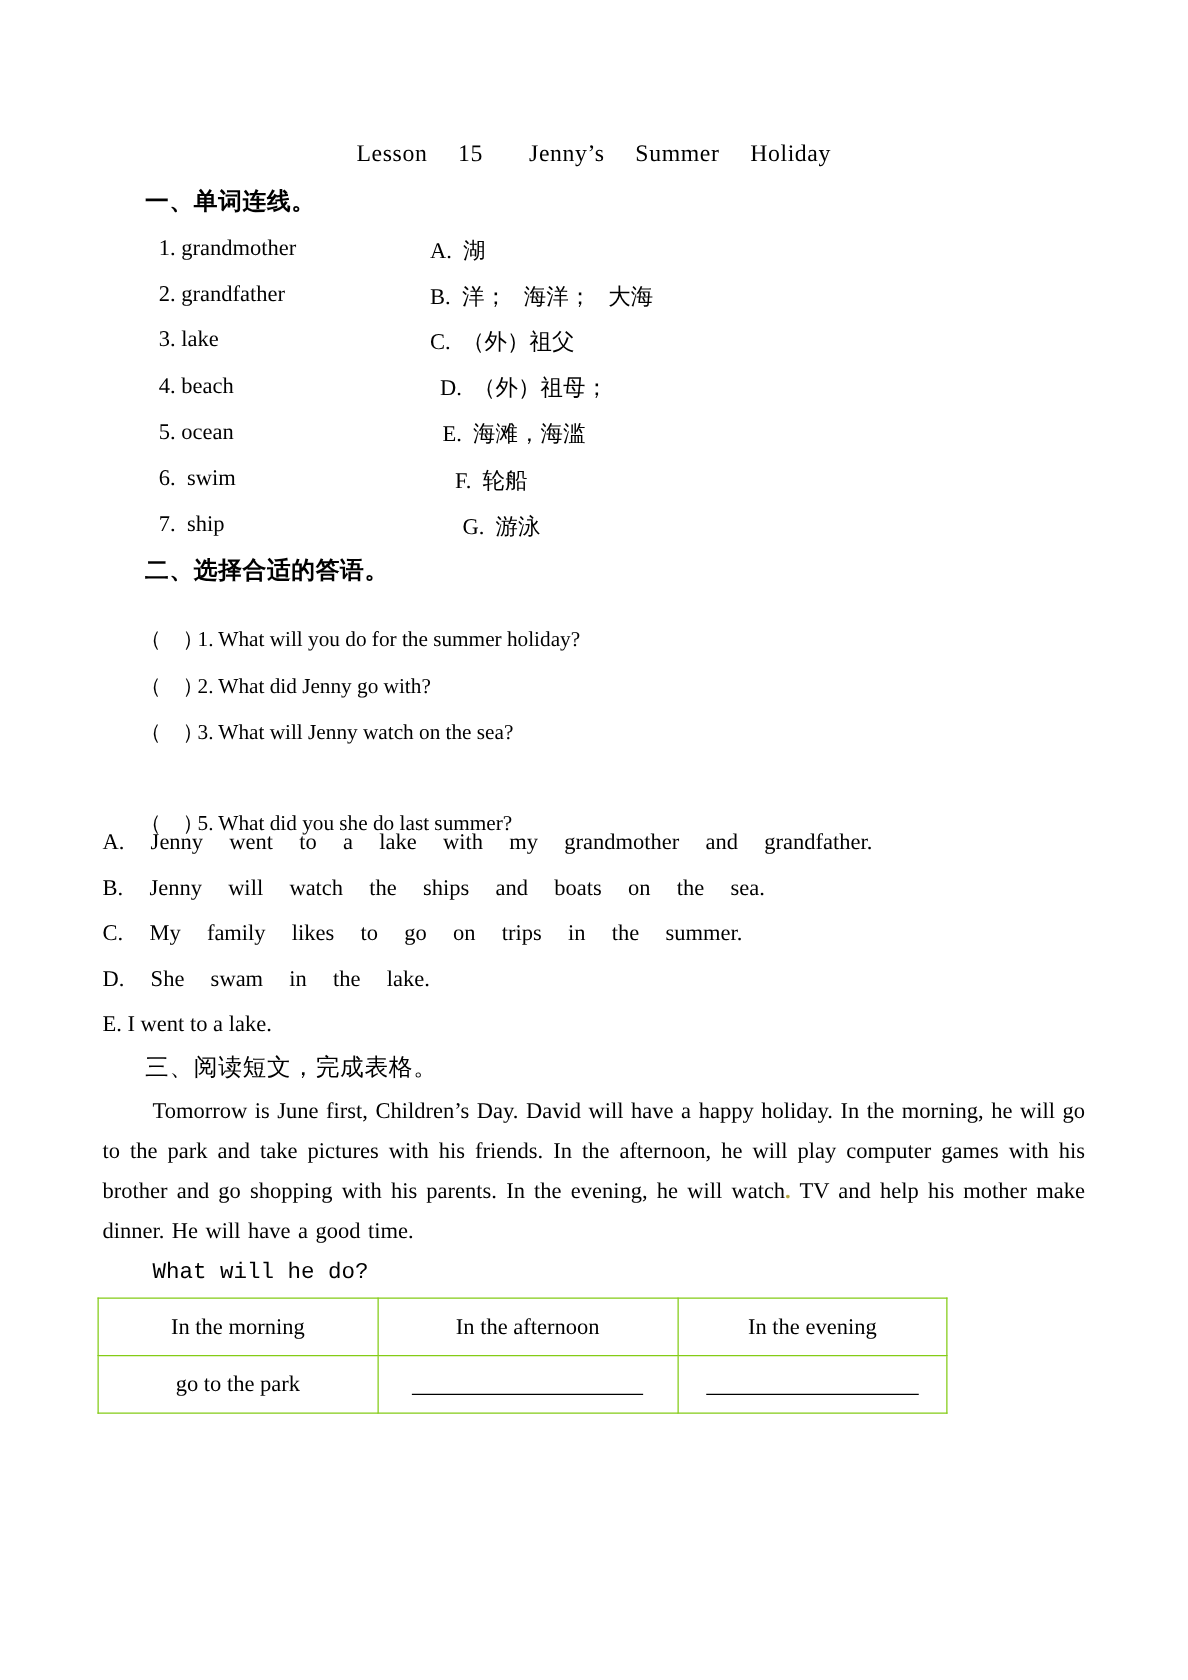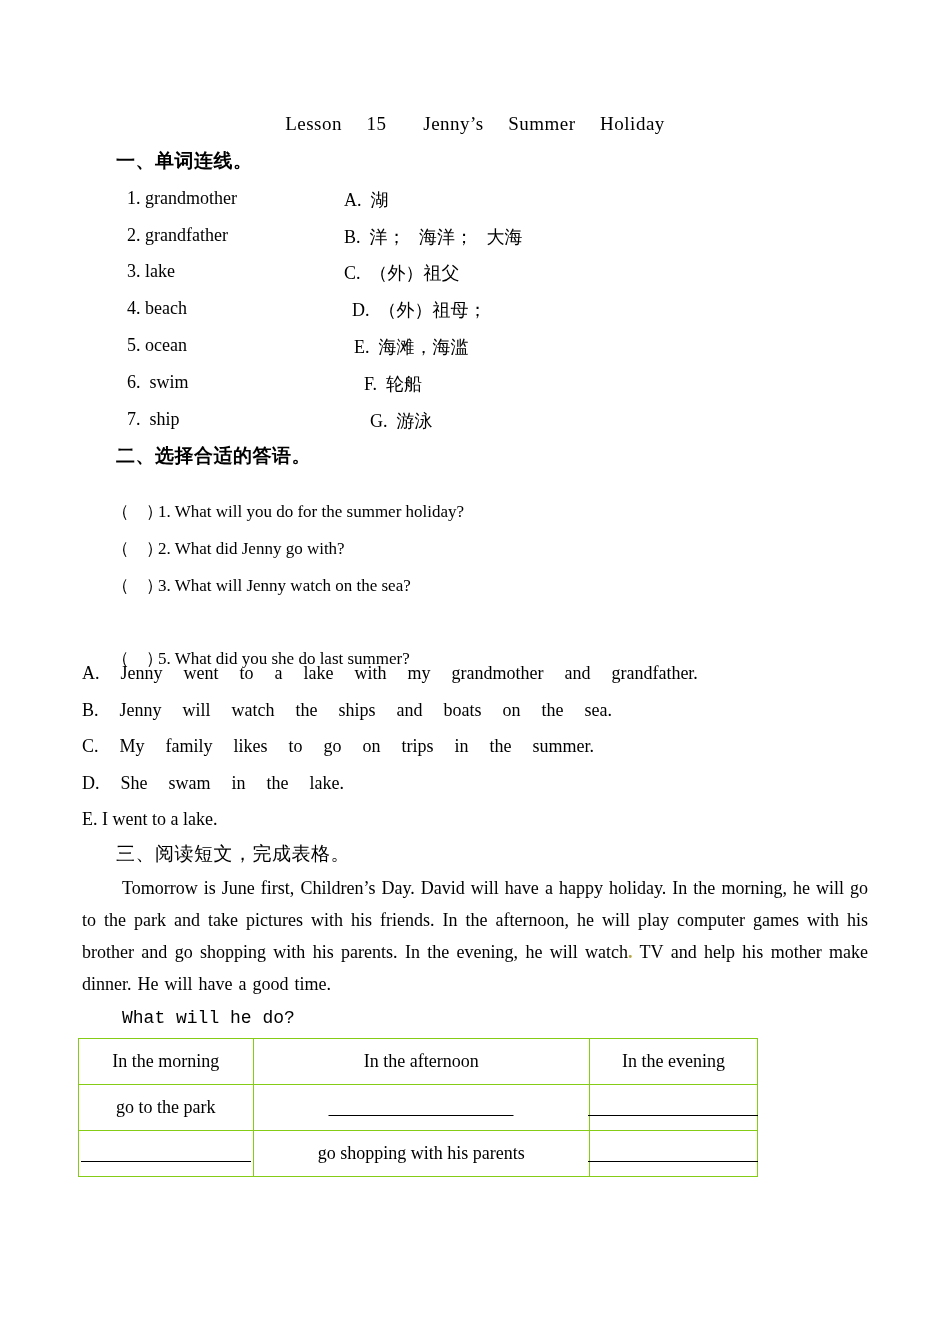--- a/index.html
+++ b/index.html
@@ -222,31 +222,16 @@
           <span class="cell-blank-wrap">
               <span class="blank-line blank-md"></span>
             </span>
         </td>
         <td>
           <span class="cell-blank-wrap">
               <span class="blank-line blank-sm"></span>
             </span>
         </td>
       </tr>
-      <tr class="row-body">
-        <td>
-          <span class="cell-blank-wrap">
-              <span class="blank-line blank-sm"></span>
-            </span>
-        </td>
-        <td>
-          <span class="cell-text">go shopping with his parents</span>
-        </td>
-        <td>
-          <span class="cell-blank-wrap">
-              <span class="blank-line blank-sm"></span>
-            </span>
-        </td>
-      </tr>
     </tbody>
   </table>
 
 </div>
 
 </body></html>

